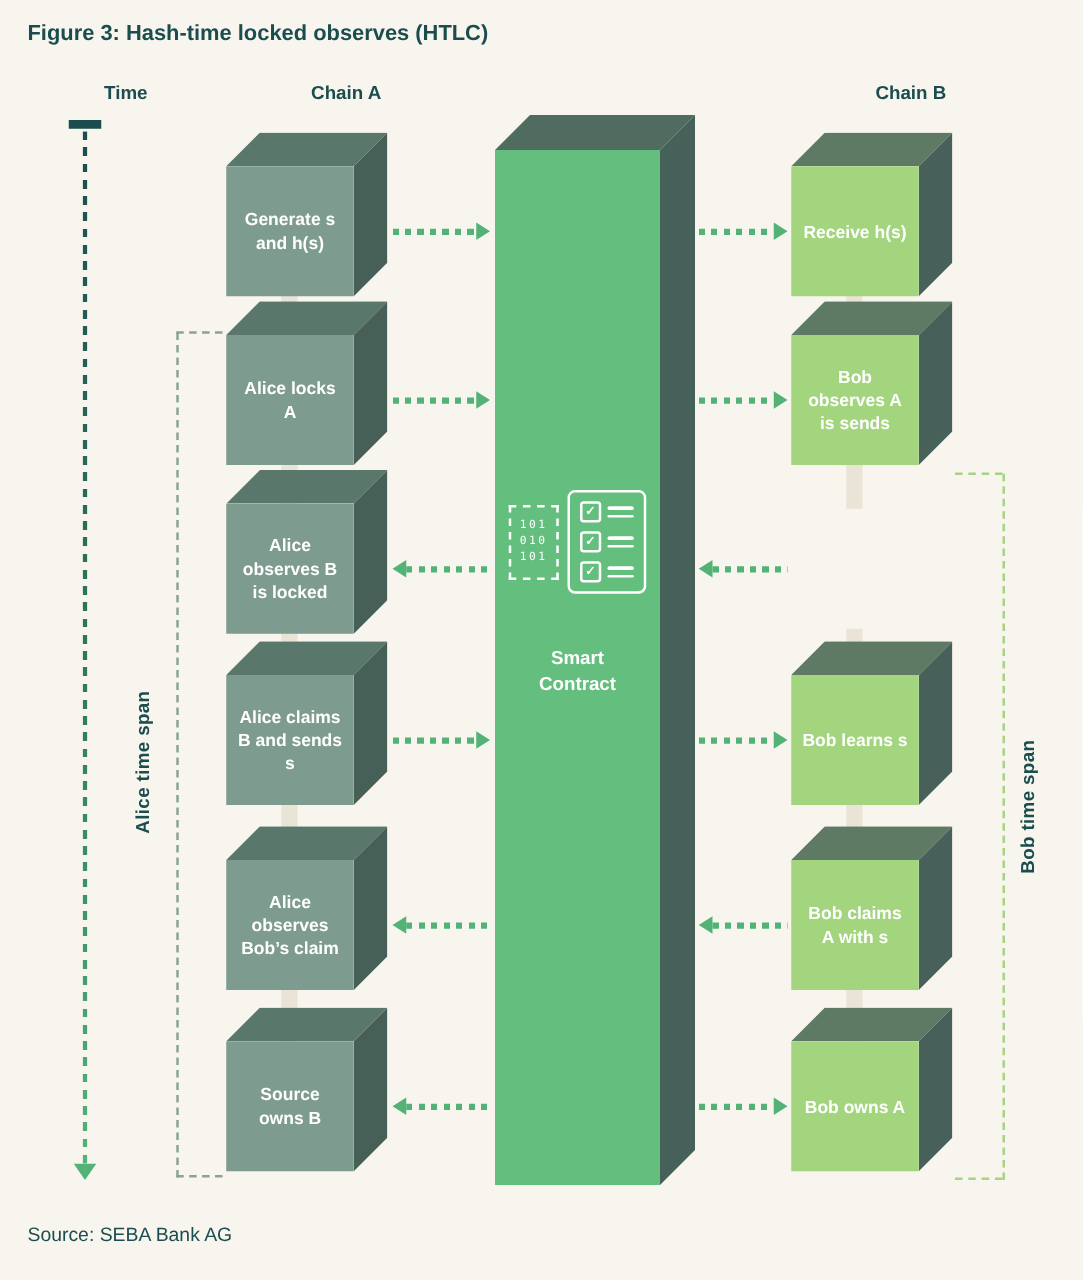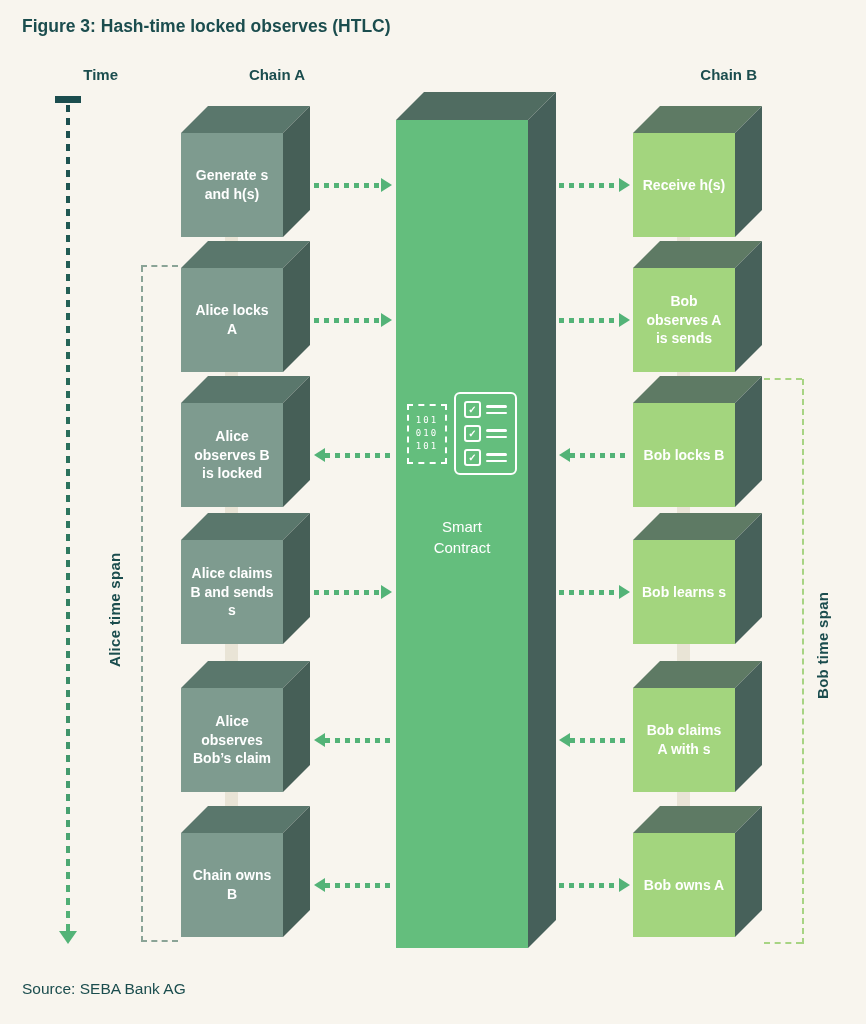--- a/index.html
+++ b/index.html
@@ -66,21 +66,21 @@
   .cube.b .face{background:var(--b-face);} .cube.b .top{background:var(--b-top);} .cube.b .side{background:var(--b-side);}
 
   
   .contract{position:absolute; left:396px; top:120px; width:132px; height:828px; z-index:2;}
   .contract .front{position:absolute; left:0; top:0; width:132px; height:828px; background:var(--c-face);}
   .contract .top{position:absolute; left:0; top:-28px; width:160px; height:28px;
     clip-path:polygon(28px 0,160px 0,132px 28px,0 28px); background:var(--c-top);}
   .contract .side{position:absolute; left:132px; top:-28px; width:28px; height:856px;
     clip-path:polygon(0 28px,28px 0,28px 828px,0 856px); background:var(--c-side);}
   .contract .label{position:absolute; left:26px; top:396px; width:80px; text-align:center;
-    color:#fff; font-weight:normal; font-size:15px; line-height:1.4;}
+    color:#fff; font-weight:bold; font-size:15px; line-height:1.4;}
   .icon-row{position:absolute; left:0; width:132px; top:272px; display:flex; justify-content:center; align-items:center; gap:7px;}
   .binary{width:36px; height:56px; border:2px dashed #fff; display:flex; flex-direction:column;
     justify-content:center; align-items:center; gap:2px; color:#fff;
     font-family:"DejaVu Sans Mono", monospace; font-size:9px; letter-spacing:2px; line-height:1.2;}
   .checklist{border:2px solid #fff; border-radius:6px; padding:7px 8px; display:flex; flex-direction:column; gap:7px;}
   .check-row{display:flex; align-items:center; gap:5px;}
   .checkbox{width:13px; height:13px; border:2px solid #fff; border-radius:3px; color:#fff;
     font-size:10px; line-height:13px; text-align:center; font-weight:bold;}
   .check-lines{display:flex; flex-direction:column; gap:4px;}
   .check-lines i{display:block; width:21px; height:2.5px; background:#fff; border-radius:2px;}
@@ -154,37 +154,32 @@
     <div class="face">Alice claims B and sends s</div>
   </div>
   <div class="cube a" style="top:688px">
     <div class="top"></div>
     <div class="side"></div>
     <div class="face">Alice observes Bob’s claim</div>
   </div>
   <div class="cube a" style="top:833px">
     <div class="top"></div>
     <div class="side"></div>
-    <div class="face">Chain owns B</div>
+    <div class="face">Source owns B</div>
   </div>
 
   <div class="cube b" style="top:133px">
     <div class="top"></div>
     <div class="side"></div>
     <div class="face">Receive h(s)</div>
   </div>
   <div class="cube b" style="top:268px">
     <div class="top"></div>
     <div class="side"></div>
     <div class="face">Bob observes A is sends</div>
-  </div>
-  <div class="cube b" style="top:403px">
-    <div class="top"></div>
-    <div class="side"></div>
-    <div class="face">Bob locks B</div>
   </div>
   <div class="cube b" style="top:540px">
     <div class="top"></div>
     <div class="side"></div>
     <div class="face">Bob learns s</div>
   </div>
   <div class="cube b" style="top:688px">
     <div class="top"></div>
     <div class="side"></div>
     <div class="face">Bob claims A with s</div>

